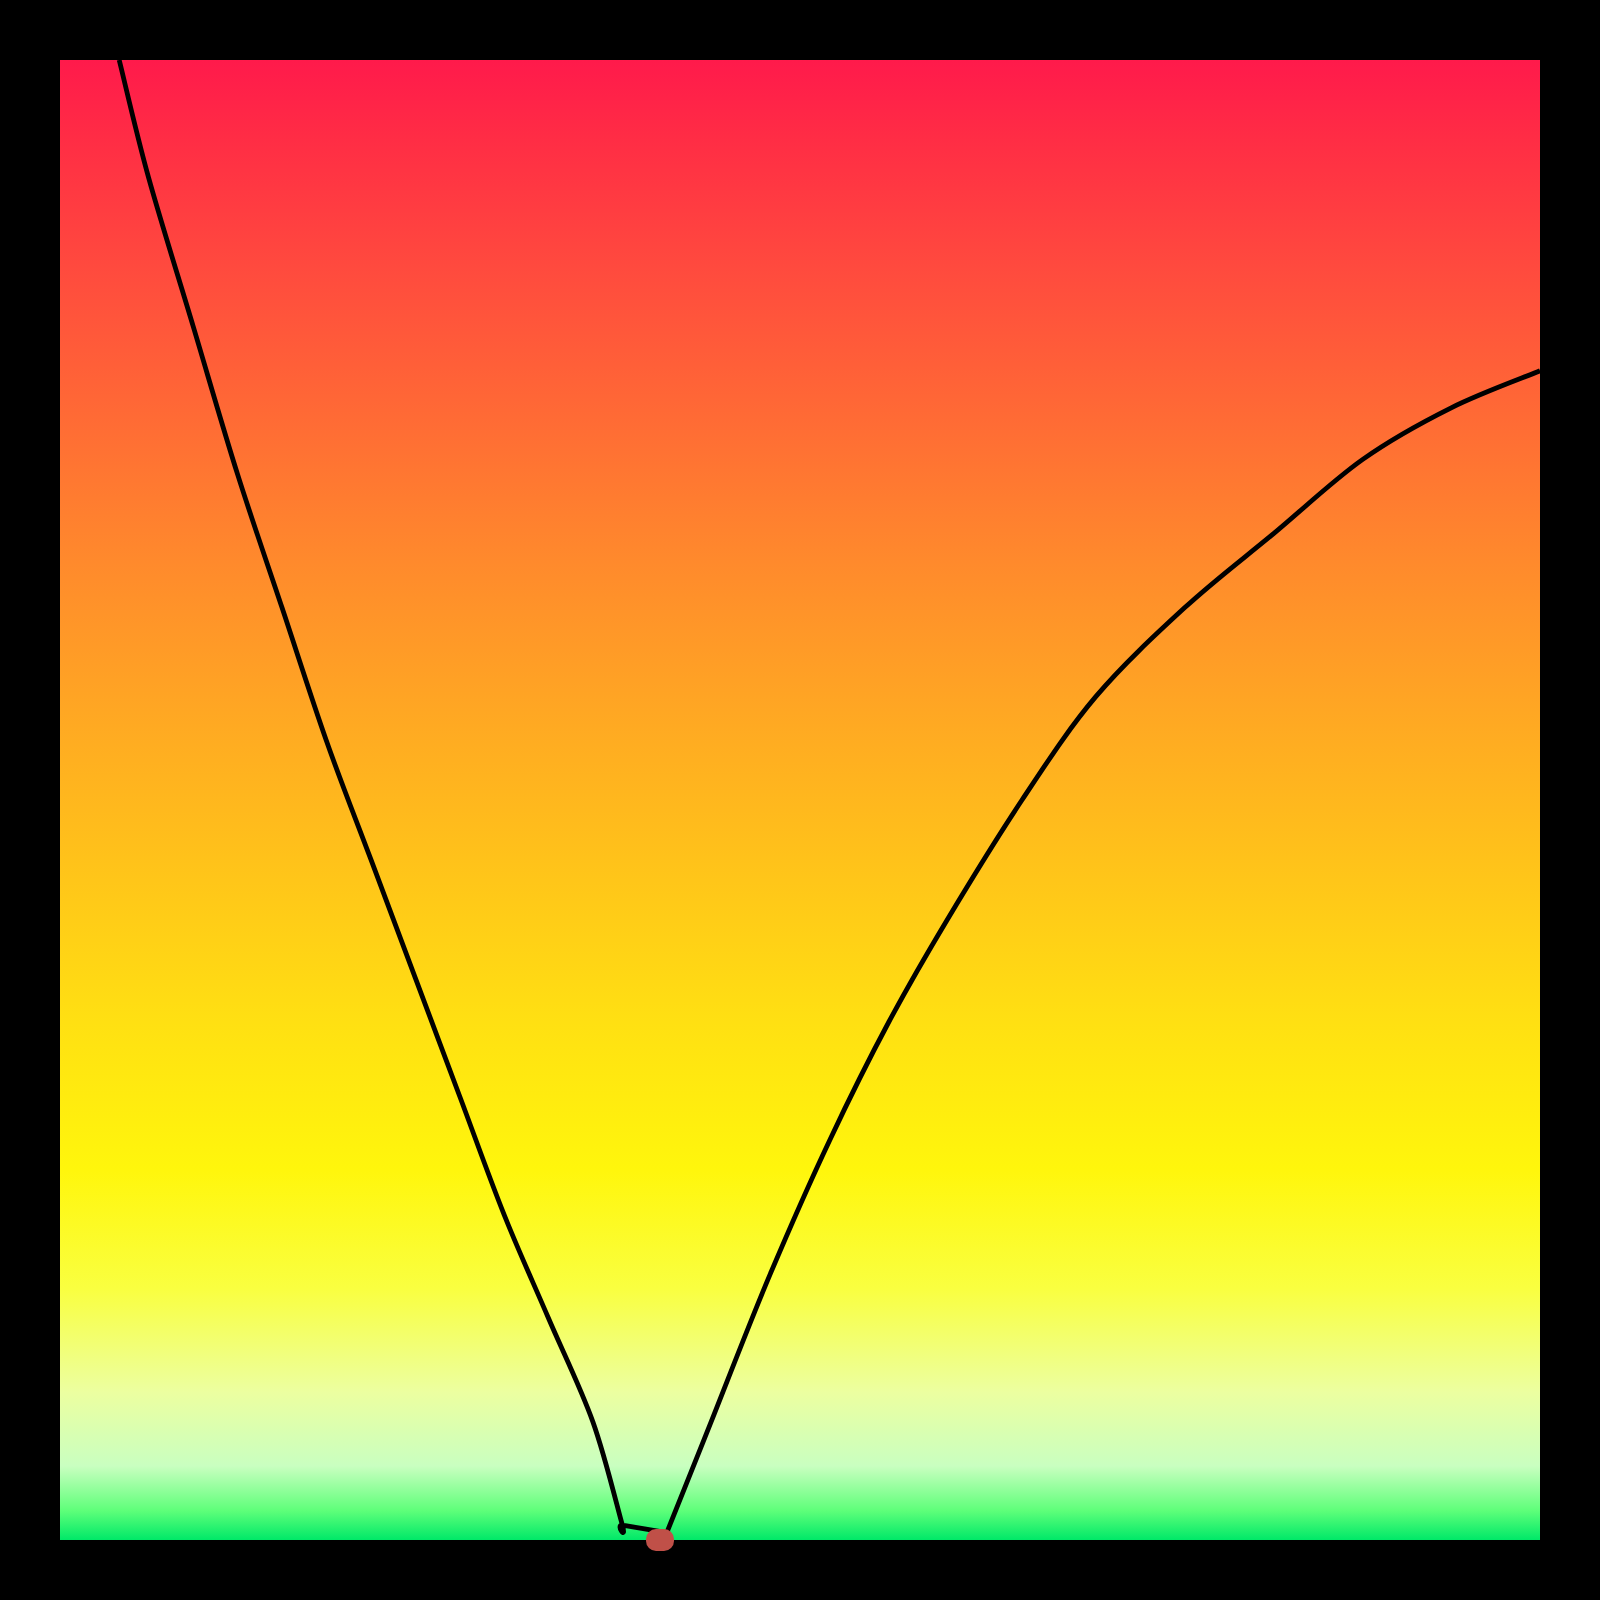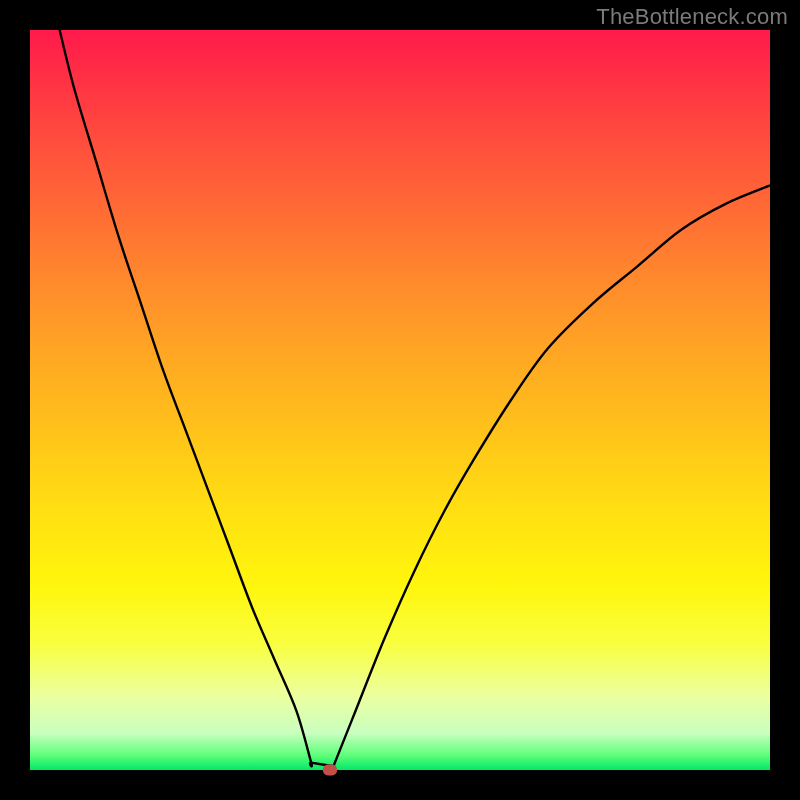--- a/index.html
+++ b/index.html
@@ -67,21 +67,20 @@
     background: #c05048;
     z-index: 6;
     transform: translate(-50%, -50%);
   }
 </style>
 </head>
 <body>
 
 <div class="stage">
 
-  <div class="watermark">TheBottleneck.com</div>
 
   <div class="plot">
     <svg class="curve" viewBox="0 0 740 740" preserveAspectRatio="none">
       <path id="curve-path" d="M 29.6 0.0 C 32.1 9.9, 38.2 37.0, 44.4 59.2 C 50.6 81.4, 59.2 108.5, 66.6 133.2 C 74.0 157.9, 81.4 183.8, 88.8 207.2 C 96.2 230.6, 103.6 251.6, 111.0 273.8 C 118.4 296.0, 125.8 319.4, 133.2 340.4 C 140.6 361.4, 148.0 379.9, 155.4 399.6 C 162.8 419.3, 170.2 439.1, 177.6 458.8 C 185.0 478.5, 192.4 498.3, 199.8 518.0 C 207.2 537.7, 214.6 558.7, 222.0 577.2 C 229.4 595.7, 236.8 611.7, 244.2 629.0 C 251.6 646.3, 260.2 663.5, 266.4 680.8 C 272.6 698.1, 278.7 724.0, 281.2 732.6 C 283.7 741.2, 277.5 732.0, 281.2 732.6 C 284.9 733.2, 299.7 735.7, 303.4 736.3 C 307.1 736.9, 299.7 745.5, 303.4 736.3 C 307.1 727.0, 317.0 702.4, 325.6 680.8 C 334.2 659.2, 345.3 630.2, 355.2 606.8 C 365.1 583.4, 374.9 561.2, 384.8 540.2 C 394.7 519.2, 404.5 499.5, 414.4 481.0 C 424.3 462.5, 432.9 447.7, 444.0 429.2 C 455.1 410.7, 468.7 388.5, 481.0 370.0 C 493.3 351.5, 504.4 334.2, 518.0 318.2 C 531.6 302.2, 547.6 287.4, 562.4 273.8 C 577.2 260.2, 592.0 249.1, 606.8 236.8 C 621.6 224.5, 636.4 210.3, 651.2 199.8 C 666.0 189.3, 680.8 181.3, 695.6 173.9 C 710.4 166.5, 732.6 158.5, 740.0 155.4" fill="none" stroke="#000" stroke-width="2.4"></path>
     </svg>
     <div id="marker" class="marker" style="left: 299.7px; top: 740px;"></div>
   </div>
 
 </div>
 

